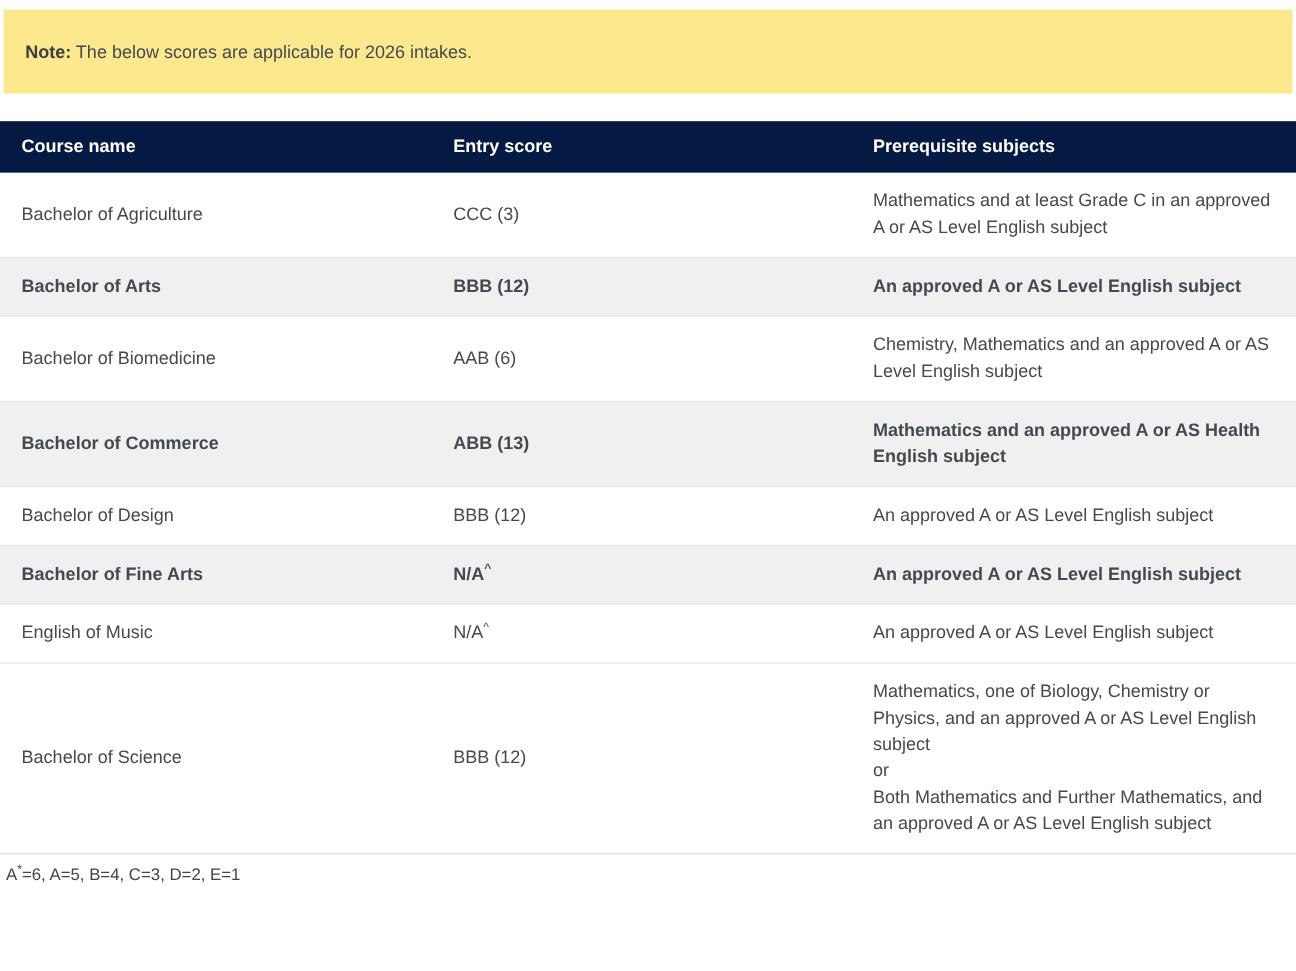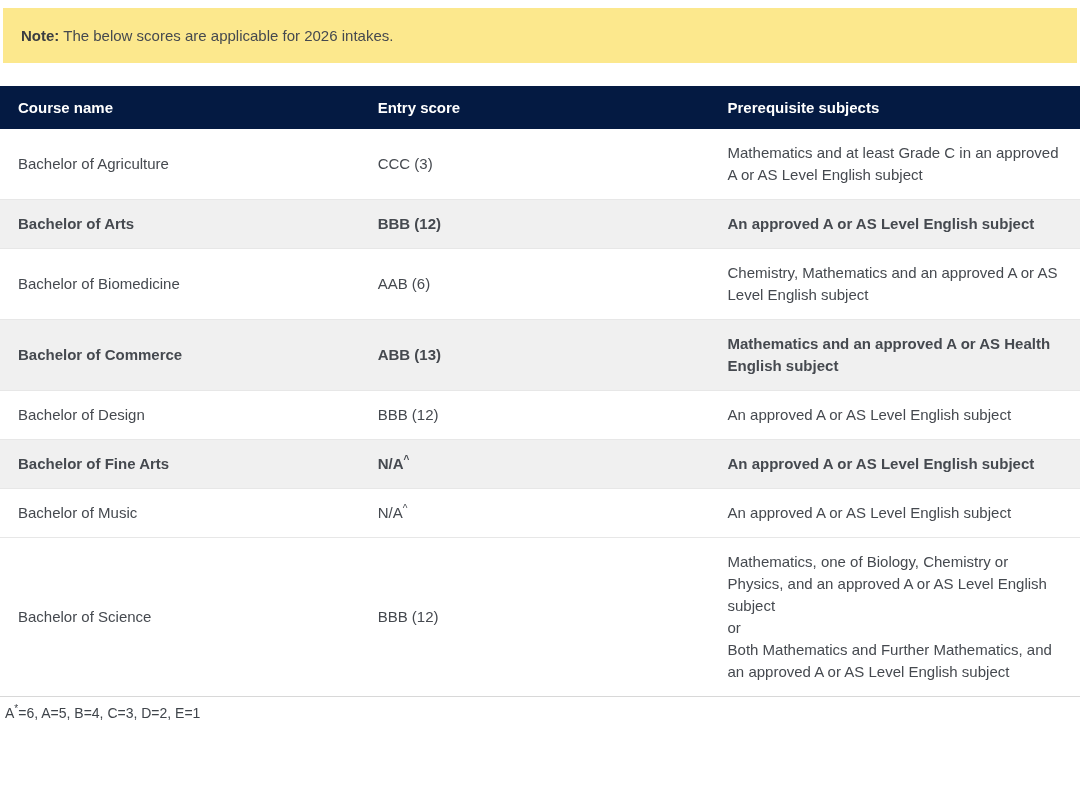--- a/index.html
+++ b/index.html
@@ -12,21 +12,21 @@
   }
   *{box-sizing:border-box;margin:0;padding:0;}
   html,body{background:#fff;}
   body{
     width:1080px;height:809px;overflow:hidden;
     font-family:"Liberation Sans","DejaVu Sans",sans-serif;
     color:var(--text);
   }
   .note-banner{
     margin:8px 3px 0 3px;
-    height:55px;
+    height:70px;
     background:var(--banner-bg);
     display:flex;align-items:center;
     padding:0 18px;
     font-size:15px;
   }
   .note-banner strong{color:#3A3D42;font-weight:bold;}
   .note-banner span{white-space:pre-wrap;}
   table.course-table{
     width:100%;
     margin-top:23px;
@@ -108,21 +108,21 @@
           <td>Bachelor of Design</td>
           <td>BBB (12)</td>
           <td>An approved A or AS Level English subject</td>
         </tr>
         <tr class="alt">
           <td>Bachelor of Fine Arts</td>
           <td>N/A<sup>^</sup></td>
           <td>An approved A or AS Level English subject</td>
         </tr>
         <tr>
-          <td>Bachelor of Music</td>
+          <td>English of Music</td>
           <td>N/A<sup>^</sup></td>
           <td>An approved A or AS Level English subject</td>
         </tr>
         <tr>
           <td>Bachelor of Science</td>
           <td>BBB (12)</td>
           <td>Mathematics, one of Biology, Chemistry or Physics, <strong>and</strong> an approved A or AS Level English subject<br><strong>or</strong><br>Both Mathematics and Further Mathematics, <strong>and</strong> an approved A or AS Level English subject</td>
         </tr>
       </tbody>
   </table>

